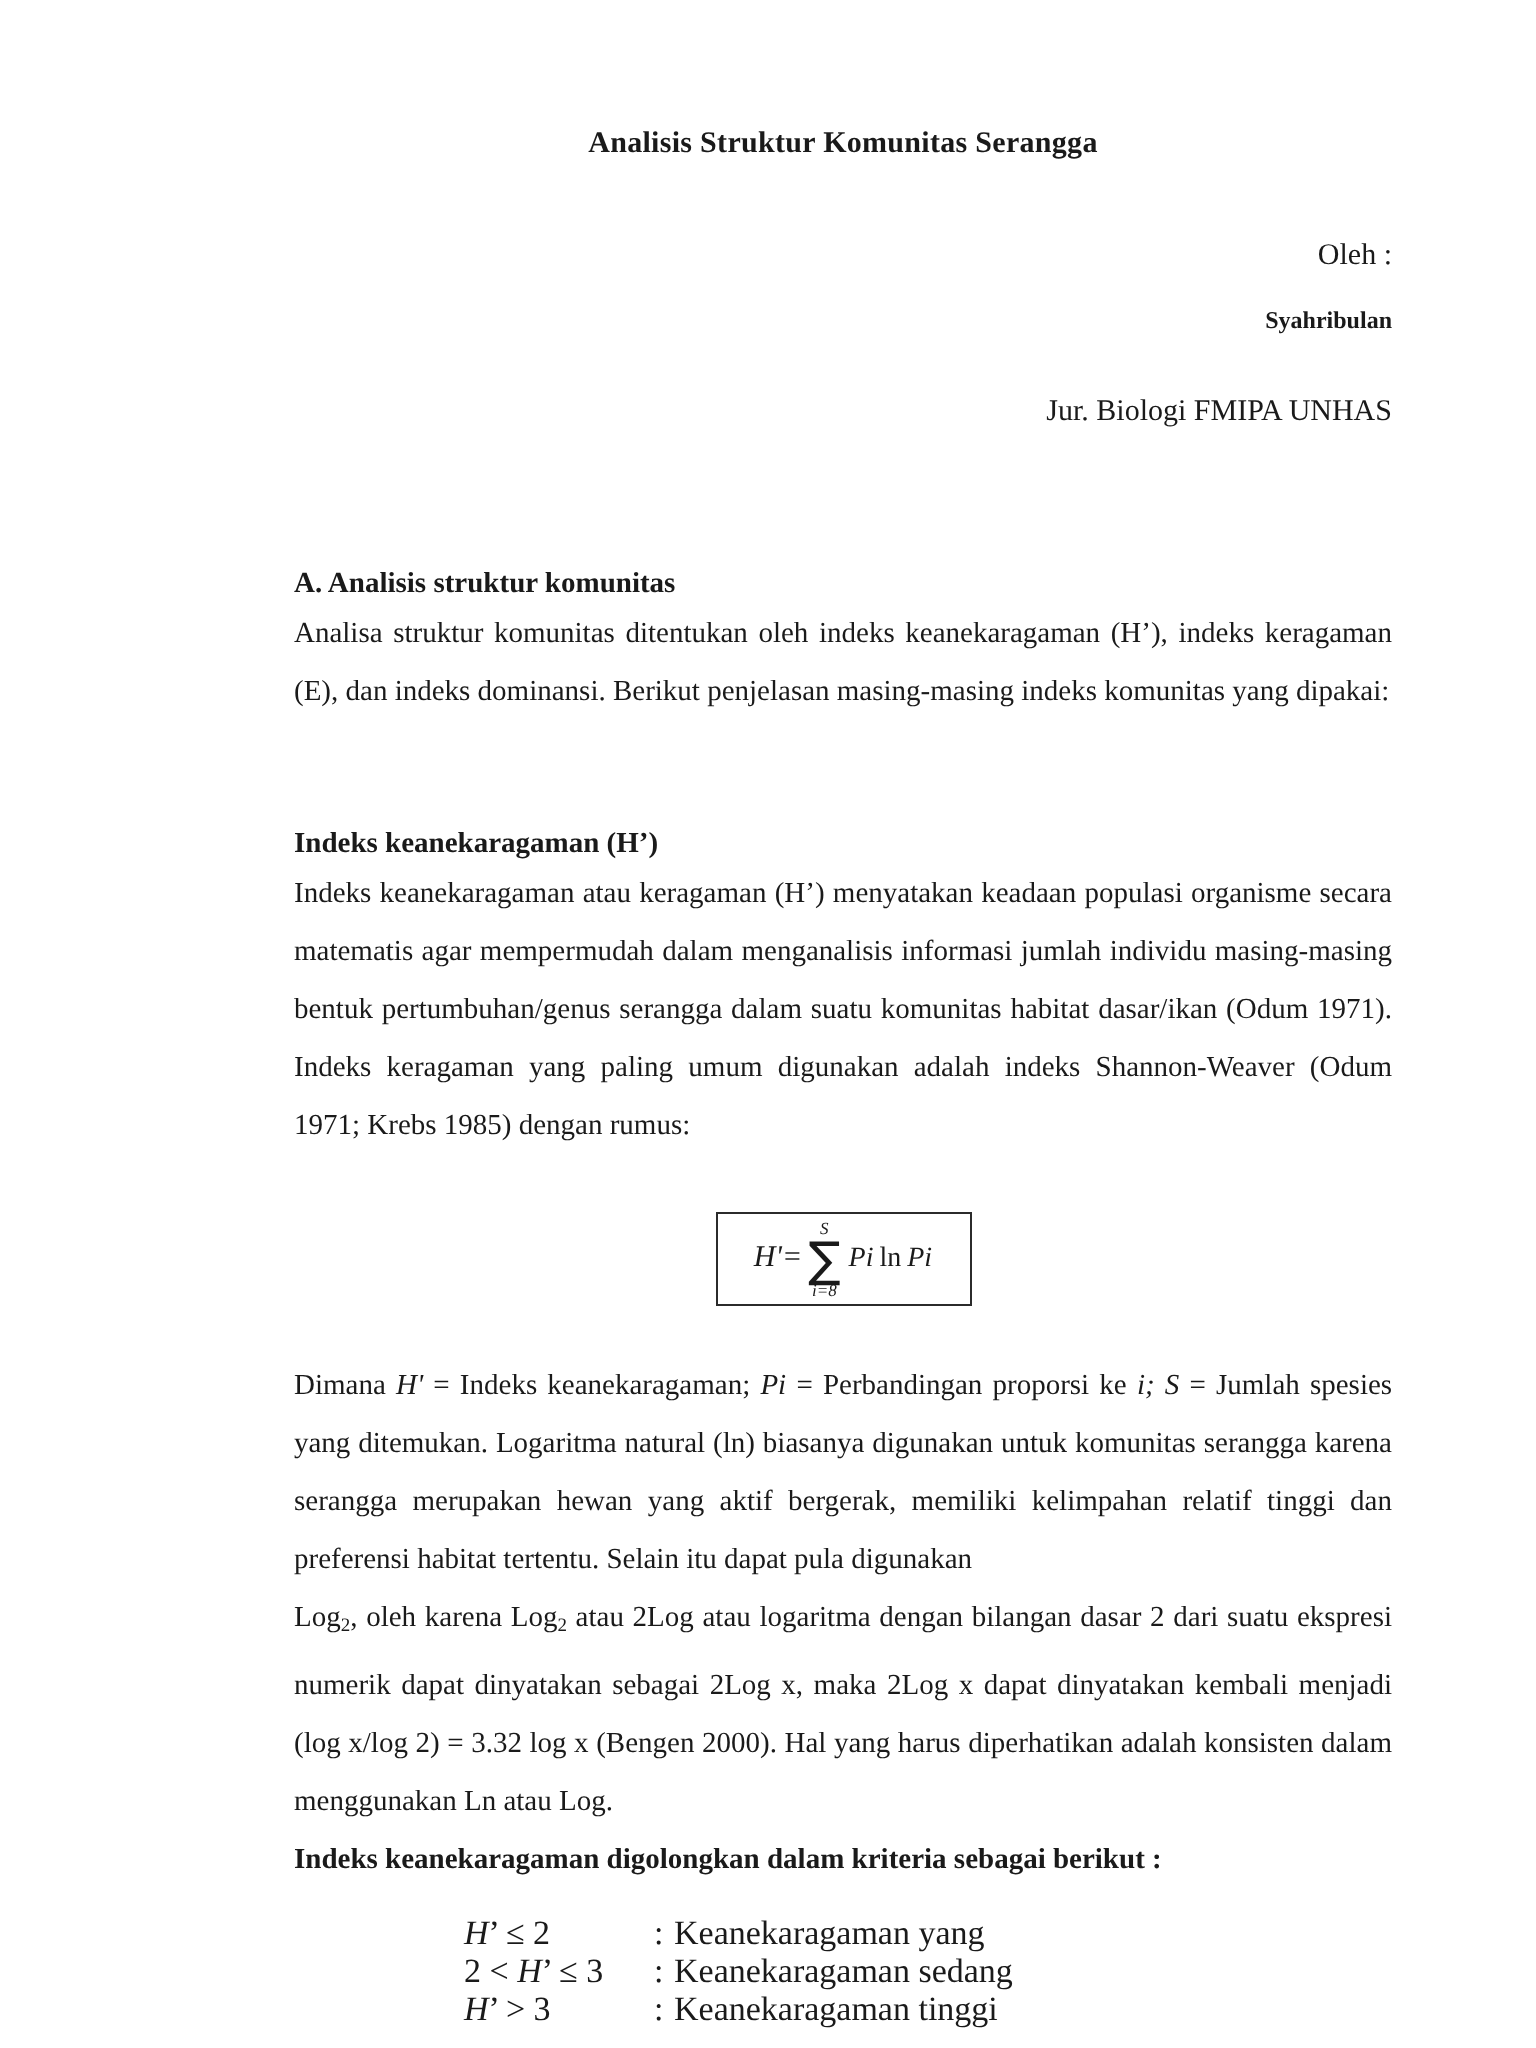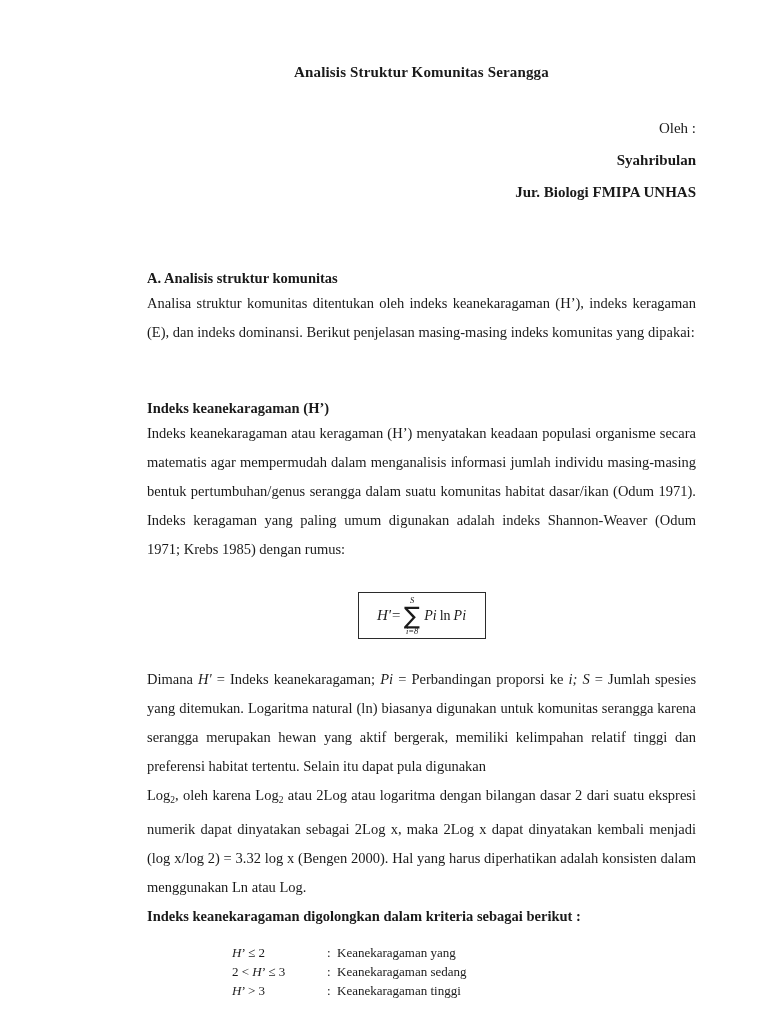--- a/index.html
+++ b/index.html
@@ -40,30 +40,30 @@
   .byline-block {
     text-align: right;
     margin-top: 34px;
   }
   .byline-label {
     font-size: 15px;
     font-weight: normal;
     line-height: 26px;
   }
   .byline-name {
-    font-size: 15px;
+    font-size: 12px;
     font-weight: bold;
     line-height: 26px;
     margin-top: 6px;
   }
   .byline-affil {
     font-size: 15px;
-    font-weight: bold;
+    font-weight: normal;
     line-height: 26px;
-    margin-top: 6px;
+    margin-top: 20px;
   }
 
   
   .section-heading {
     font-weight: bold;
     font-size: 14.5px;
     line-height: 22px;
   }
   .sec-a { margin-top: 62px; }
   .sec-b { margin-top: 50px; }
@@ -134,21 +134,21 @@
   }
 
   
   .mi { font-style: italic; }
   sub.sb { font-size: 9.5px; vertical-align: -0.28em; }
 
   
   .criteria {
     margin-top: 12px;
     margin-left: 85px;
-    font-size: 13px;
+    font-size: 17px;
     line-height: 19px;
   }
   .criteria-row {
     display: flex;
     align-items: baseline;
   }
   .crit-expr {
     width: 95px;
     flex: 0 0 95px;
     white-space: nowrap;

